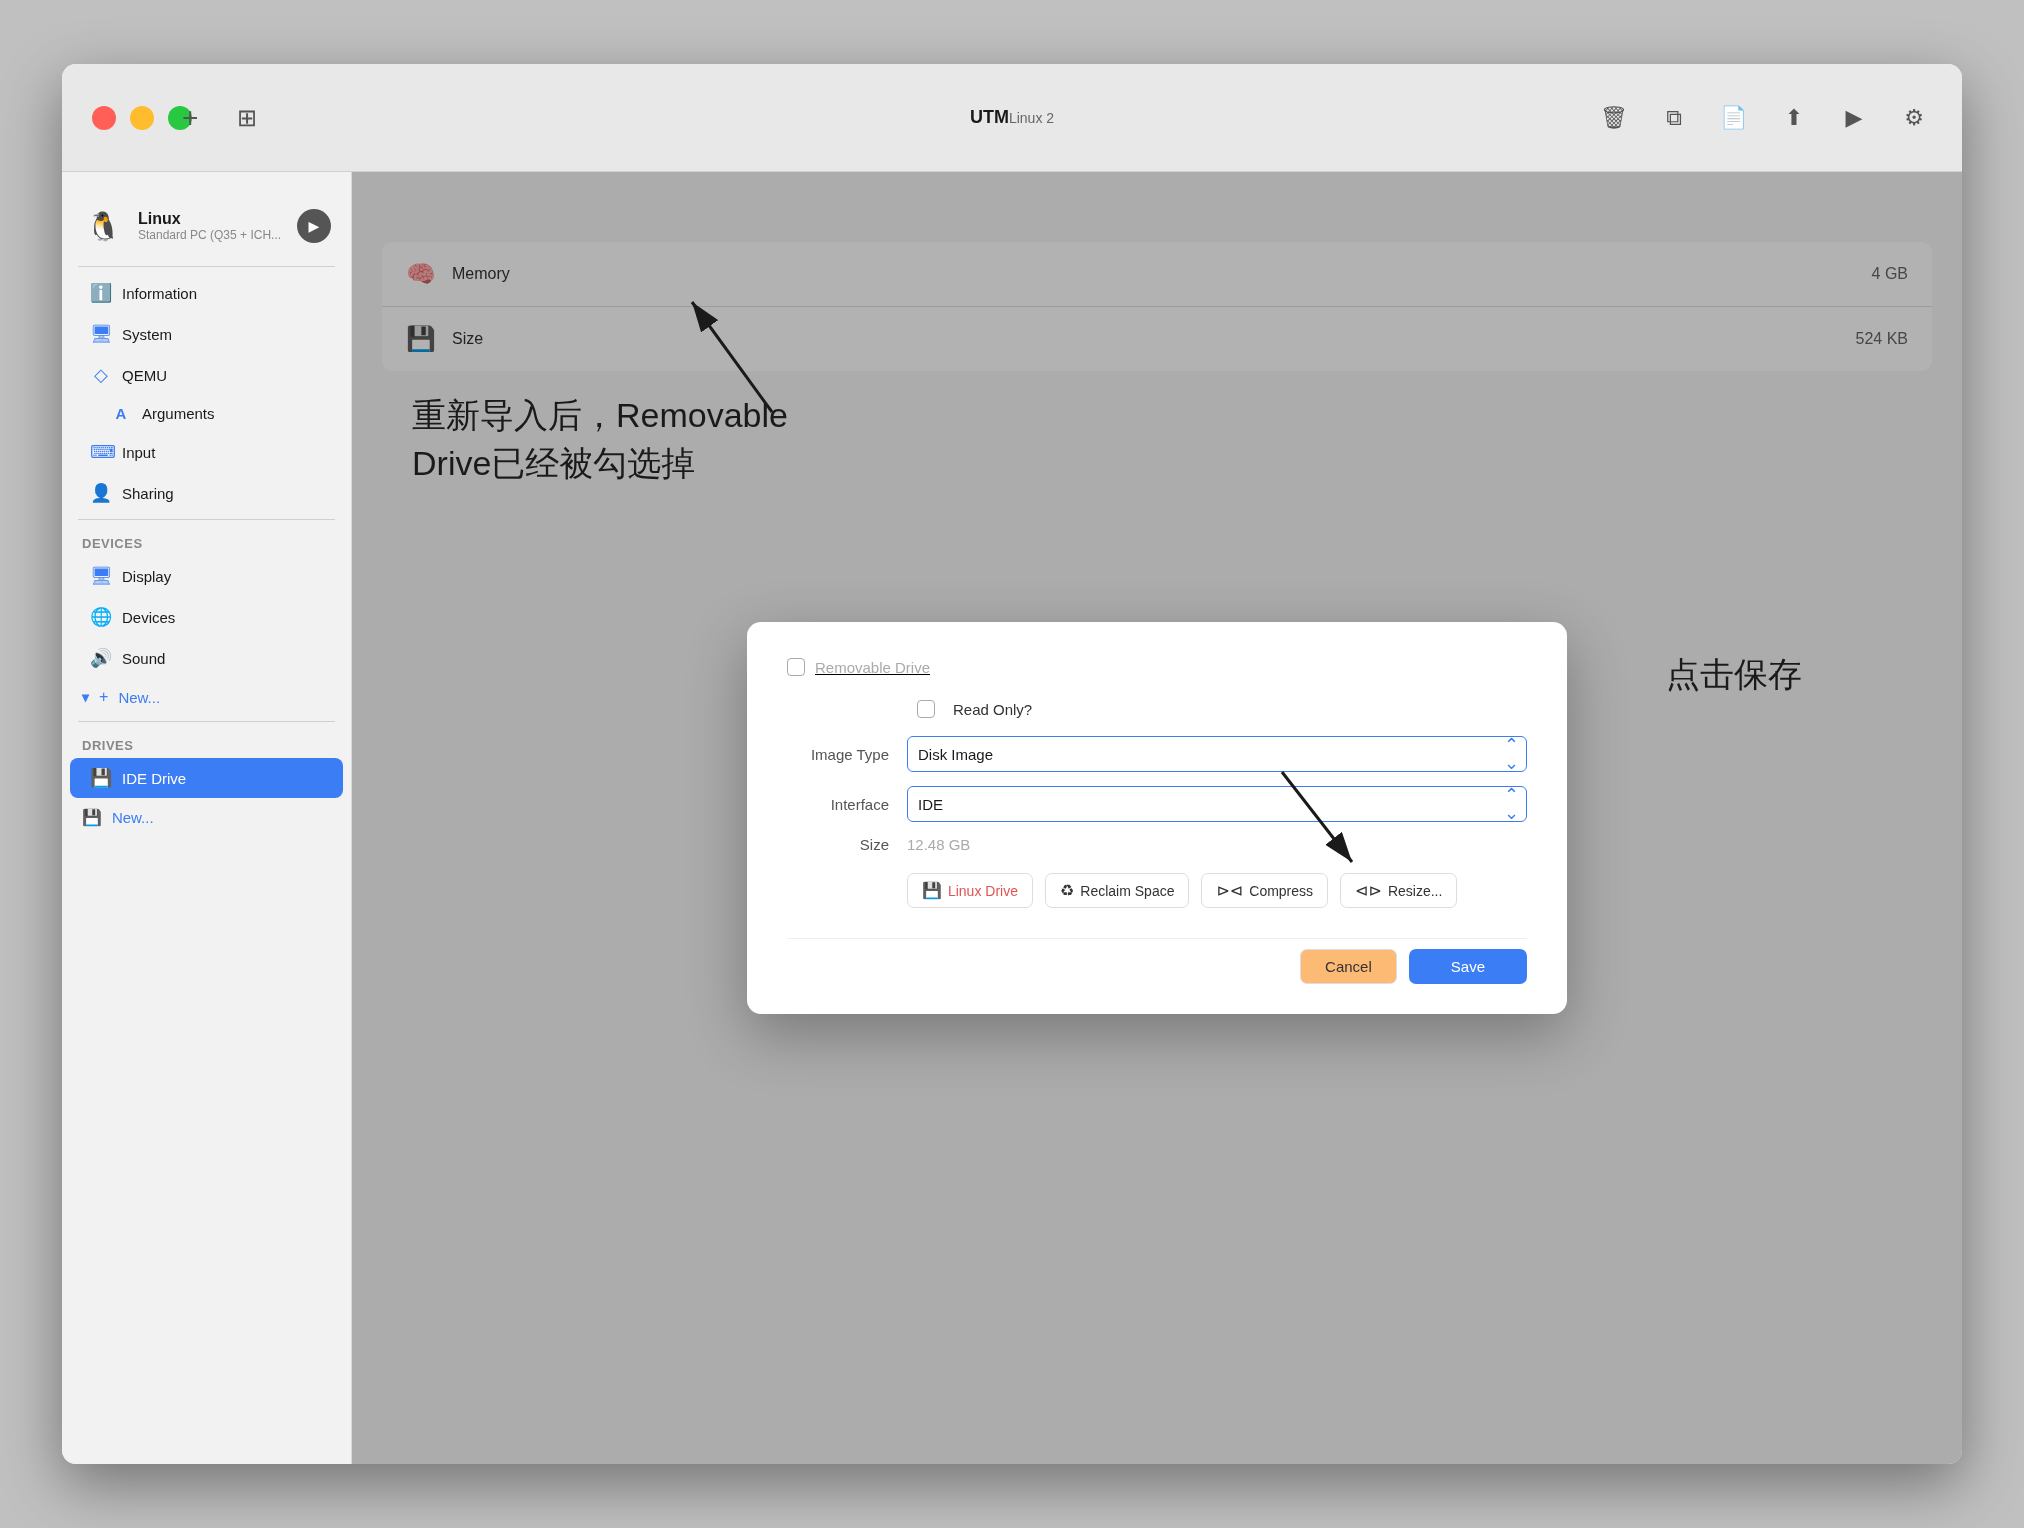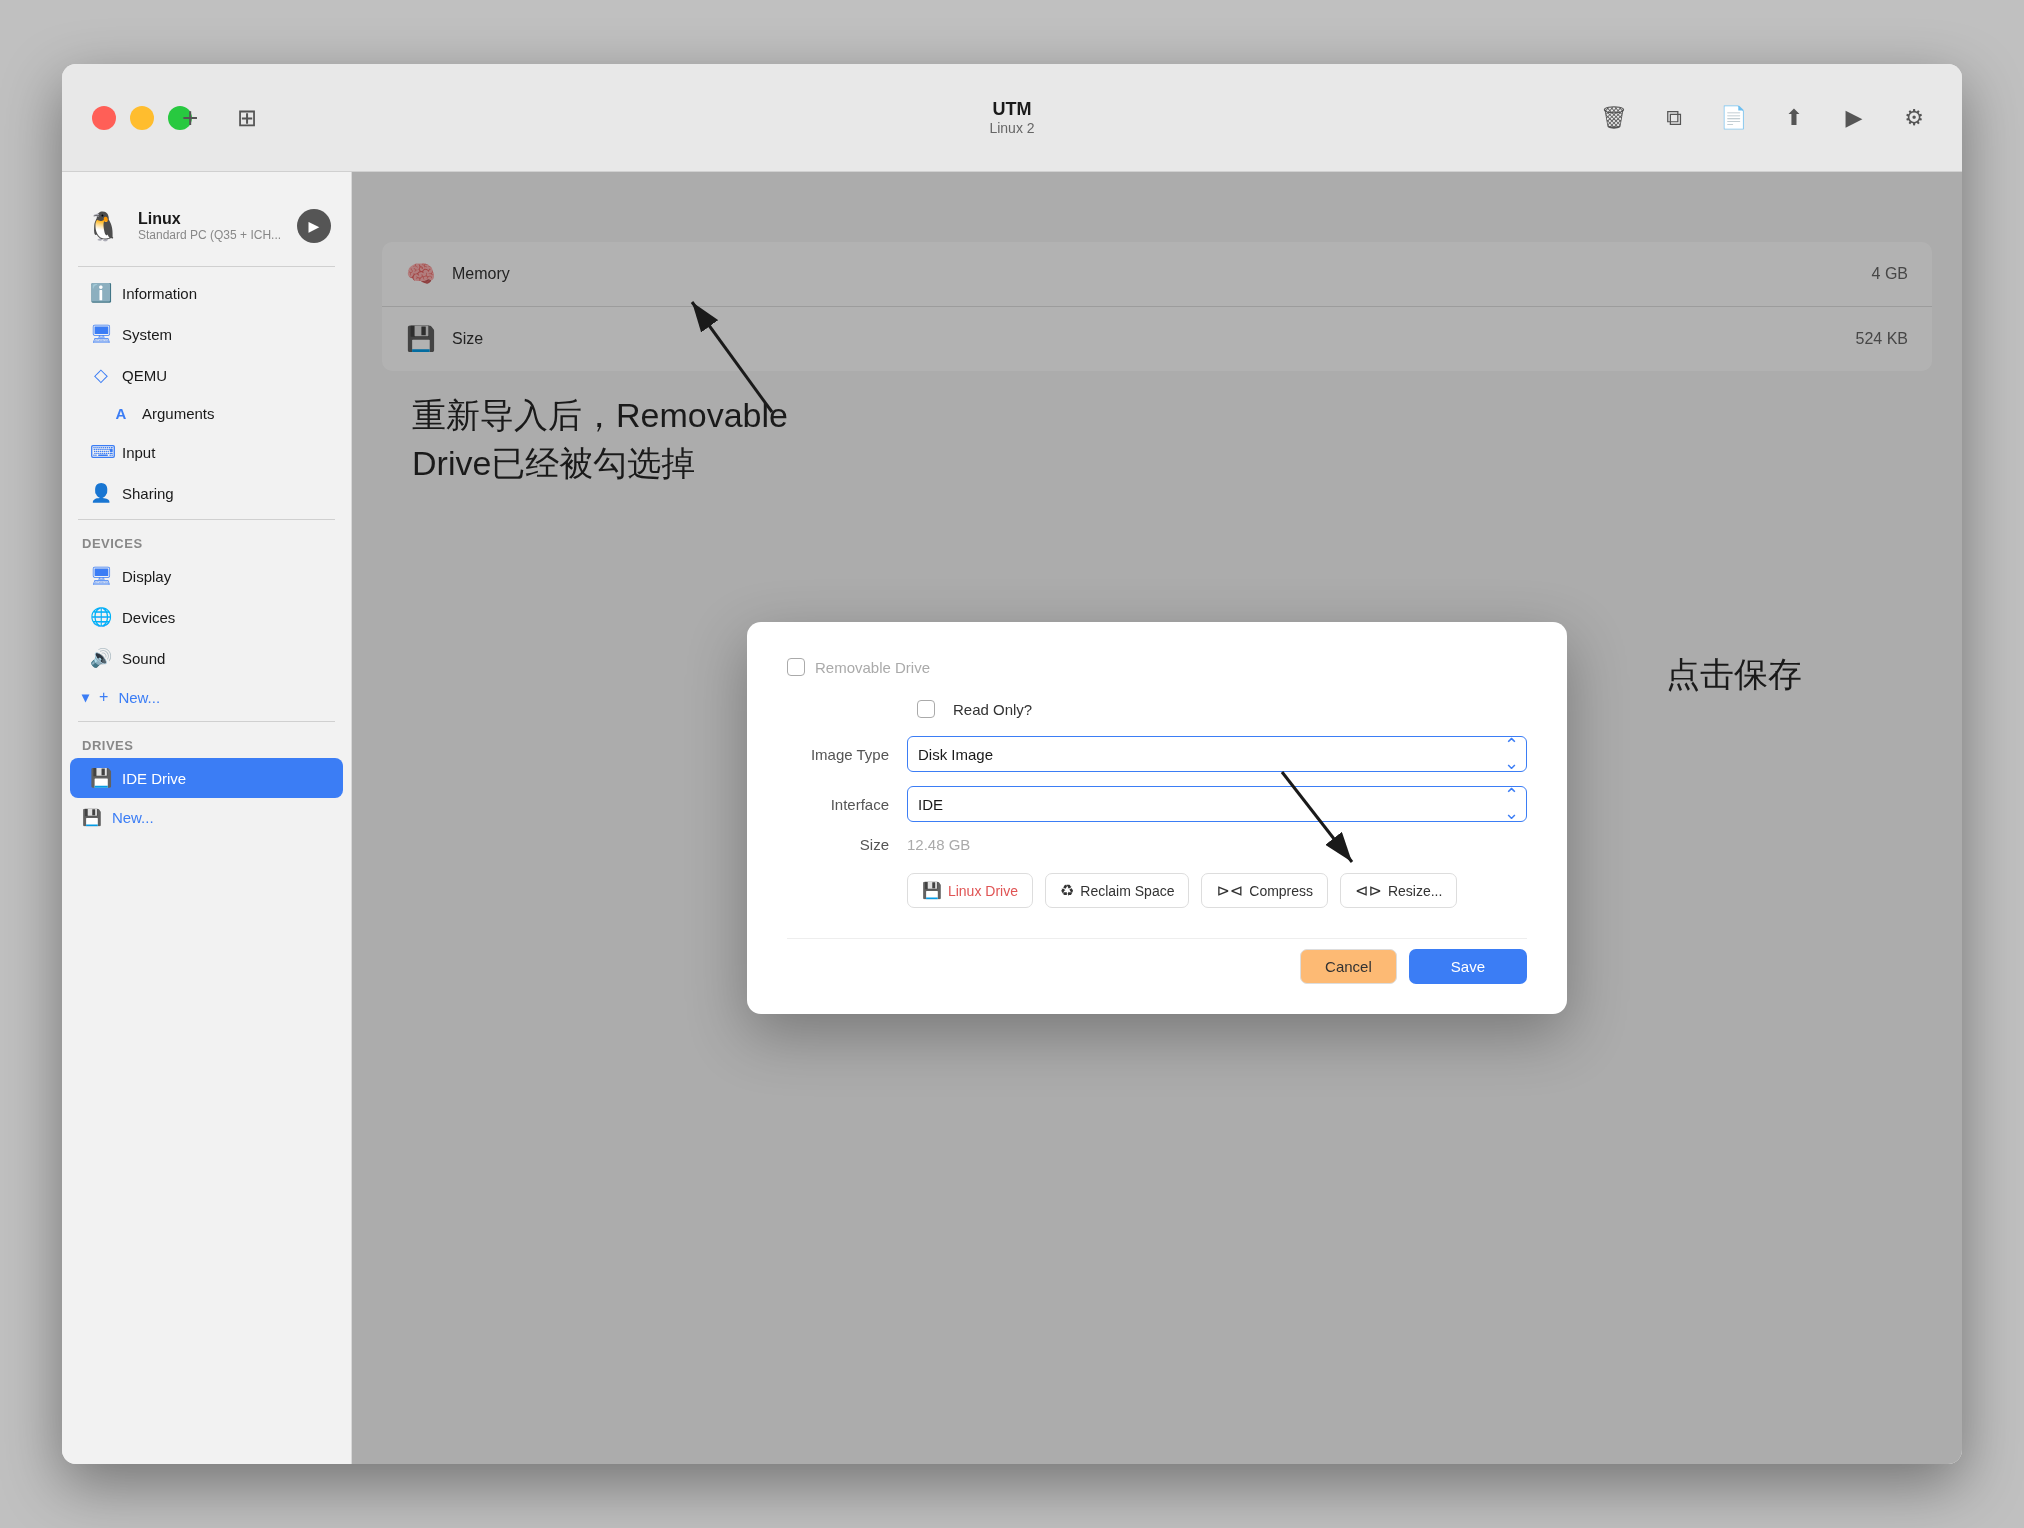--- a/index.html
+++ b/index.html
@@ -45,21 +45,21 @@
     .tl { width: 24px; height: 24px; border-radius: 50%; }
     .tl-close { background: #ff5f57; }
     .tl-min { background: #ffbd2e; }
     .tl-max { background: #28c940; }
 
     .toolbar-center {
       position: absolute;
       left: 50%;
       transform: translateX(-50%);
       display: flex;
-      flex-direction: column;
+      flex-direction: row;
       align-items: center;
     }
     .toolbar-title { font-size: 18px; font-weight: 600; color: #1a1a1a; }
     .toolbar-subtitle { font-size: 14px; color: #666; }
 
     .toolbar-icons {
       position: absolute;
       right: 30px;
       display: flex;
       gap: 24px;
@@ -229,20 +229,21 @@
       padding: 36px 40px 30px;
       box-shadow: 0 20px 60px rgba(0,0,0,0.3);
       position: relative;
     }
 
     .modal-checkbox-row {
       display: flex;
       align-items: center;
       gap: 10px;
       margin-bottom: 24px;
+      text-decoration: underline;
     }
     .modal-checkbox {
       width: 18px;
       height: 18px;
       border: 1.5px solid #aaa;
       border-radius: 4px;
       background: white;
     }
     .modal-checkbox-label {
       font-size: 15px;

